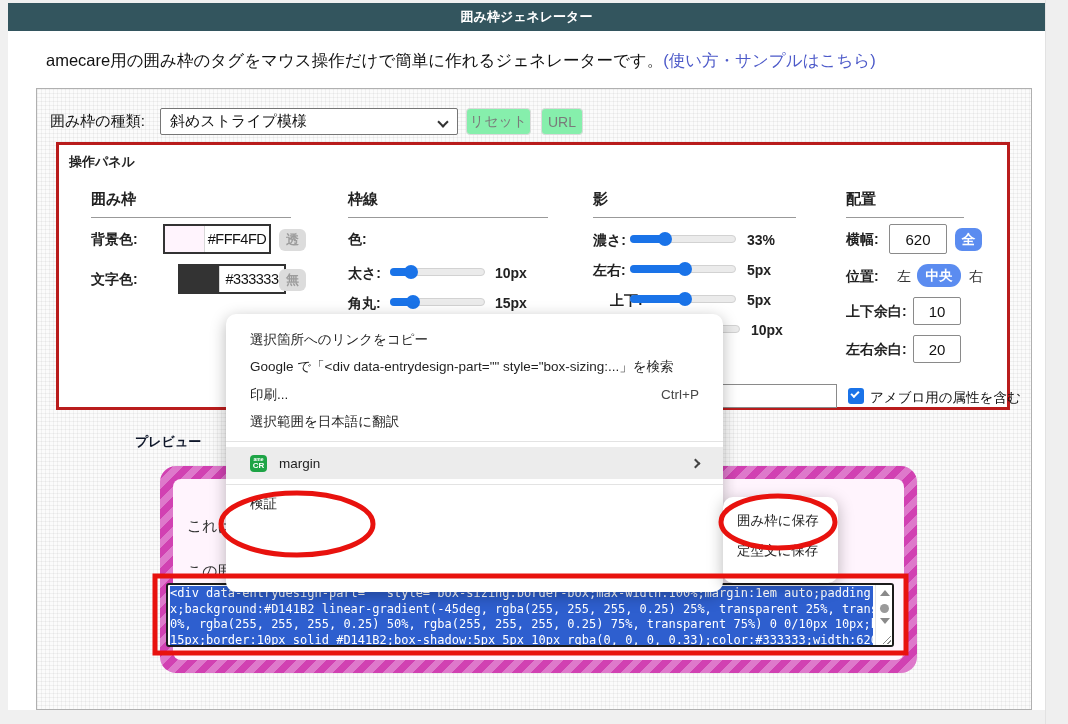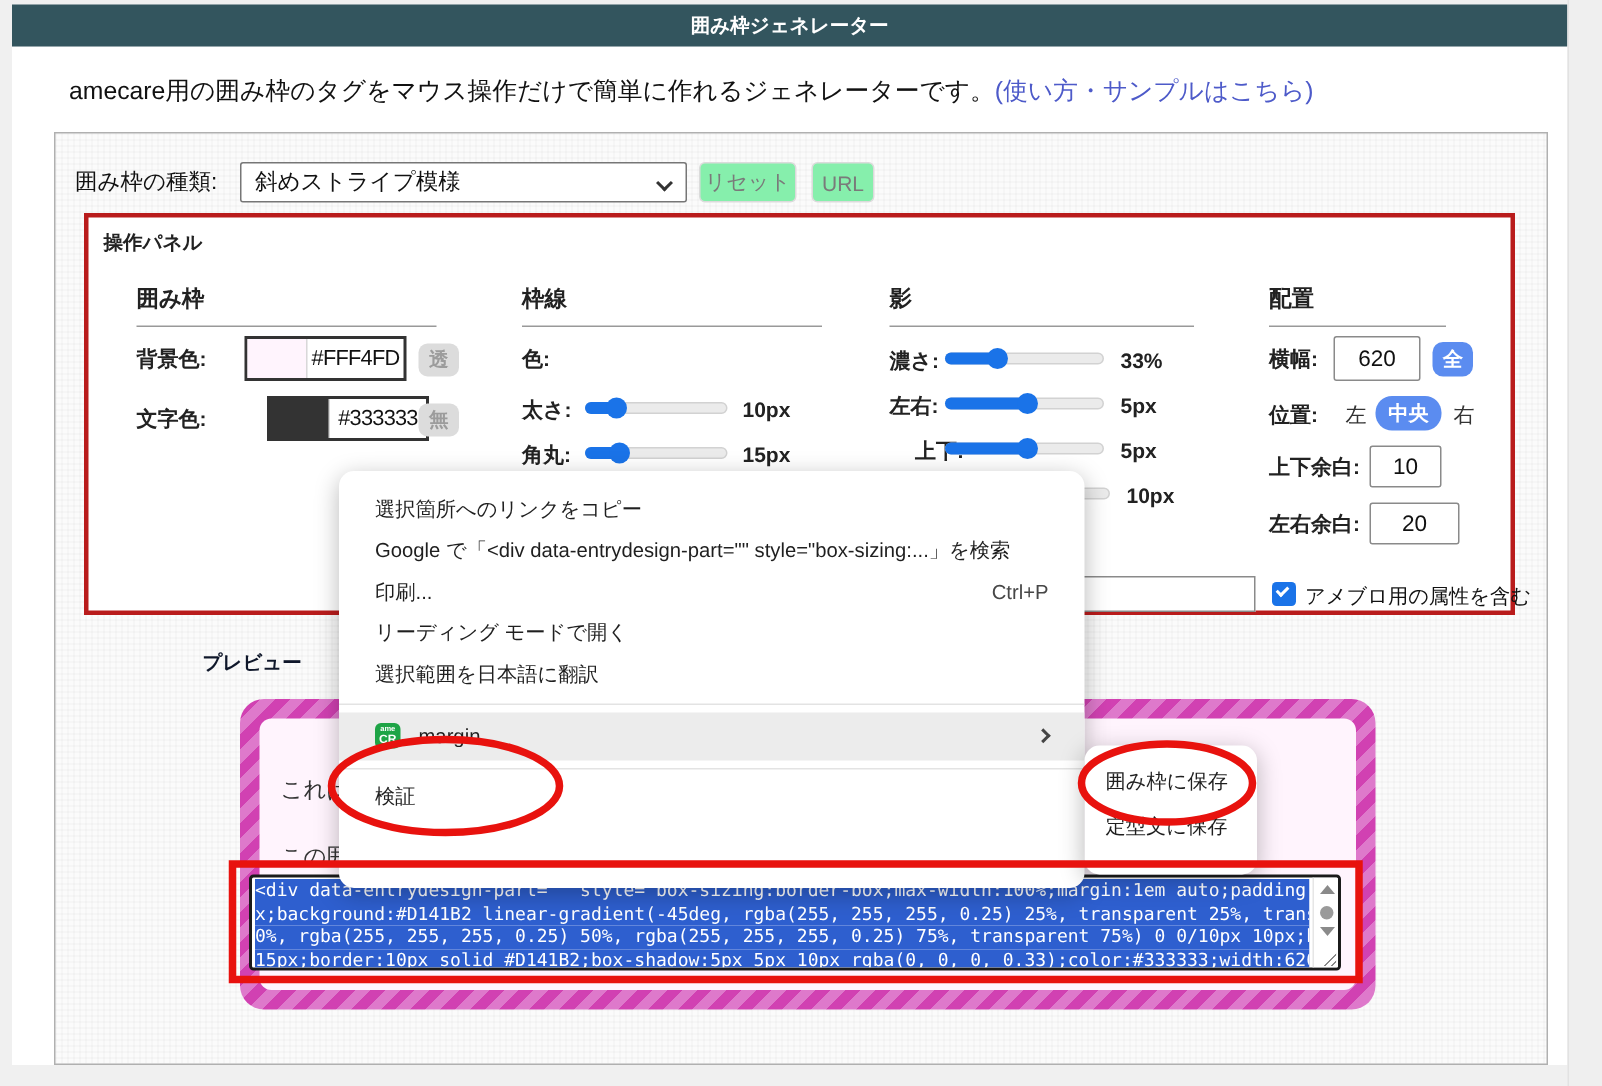--- a/index.html
+++ b/index.html
@@ -184,21 +184,21 @@
   <div class="flabel" style="left:787px; top:86px;">横幅:</div>
   <div class="num-input" style="left:830px; top:79px; width:58px; height:30px;">620</div>
   <div class="blue-pill" style="left:896px; top:83px; width:27px; height:23px;">全</div>
   <div class="flabel" style="left:787px; top:123px;">位置:</div>
   <div class="plain-opt" style="left:838px; top:123px;">左</div>
   <div class="blue-pill" style="left:858px; top:119px; width:44px; height:23px; border-radius:11px;">中央</div>
   <div class="plain-opt" style="left:910px; top:123px;">右</div>
   <div class="flabel" style="left:787px; top:158px;">上下余白:</div>
   <div class="num-input" style="left:854px; top:152px; width:48px; height:28px;">10</div>
   <div class="flabel" style="left:787px; top:196px;">左右余白:</div>
-  <div class="num-input" style="left:854px; top:190px; width:60px; height:28px;">20</div>
+  <div class="num-input" style="left:854px; top:190px; width:48px; height:28px;">20</div>
 </div>
 
 <div class="text-input"></div>
 <div class="cbx">
     <span class="cbx-check"></span>
   </div>
 <div class="cbx-label">アメブロ用の属性を含む</div>
 
 <div class="preview-label">プレビュー</div>
 <div class="preview-box">
@@ -227,24 +227,20 @@
     <span class="lab">選択箇所へのリンクをコピー</span>
     <span class="sc"></span>
   </div>
   <div class="mi">
     <span class="lab">Google で「&lt;div data-entrydesign-part="" style="box-sizing:...」を検索</span>
     <span class="sc"></span>
   </div>
   <div class="mi">
     <span class="lab">印刷...</span>
     <span class="sc">Ctrl+P</span>
-  </div>
-  <div class="mi">
-    <span class="lab">リーディング モードで開く</span>
-    <span class="sc"></span>
   </div>
   <div class="mi">
     <span class="lab">選択範囲を日本語に翻訳</span>
     <span class="sc"></span>
   </div>
   <div class="sep"></div>
   <div class="mi hl">
     <span class="ext-icon">
       <span class="t1">ame</span>
       <span class="t2">CR</span>

